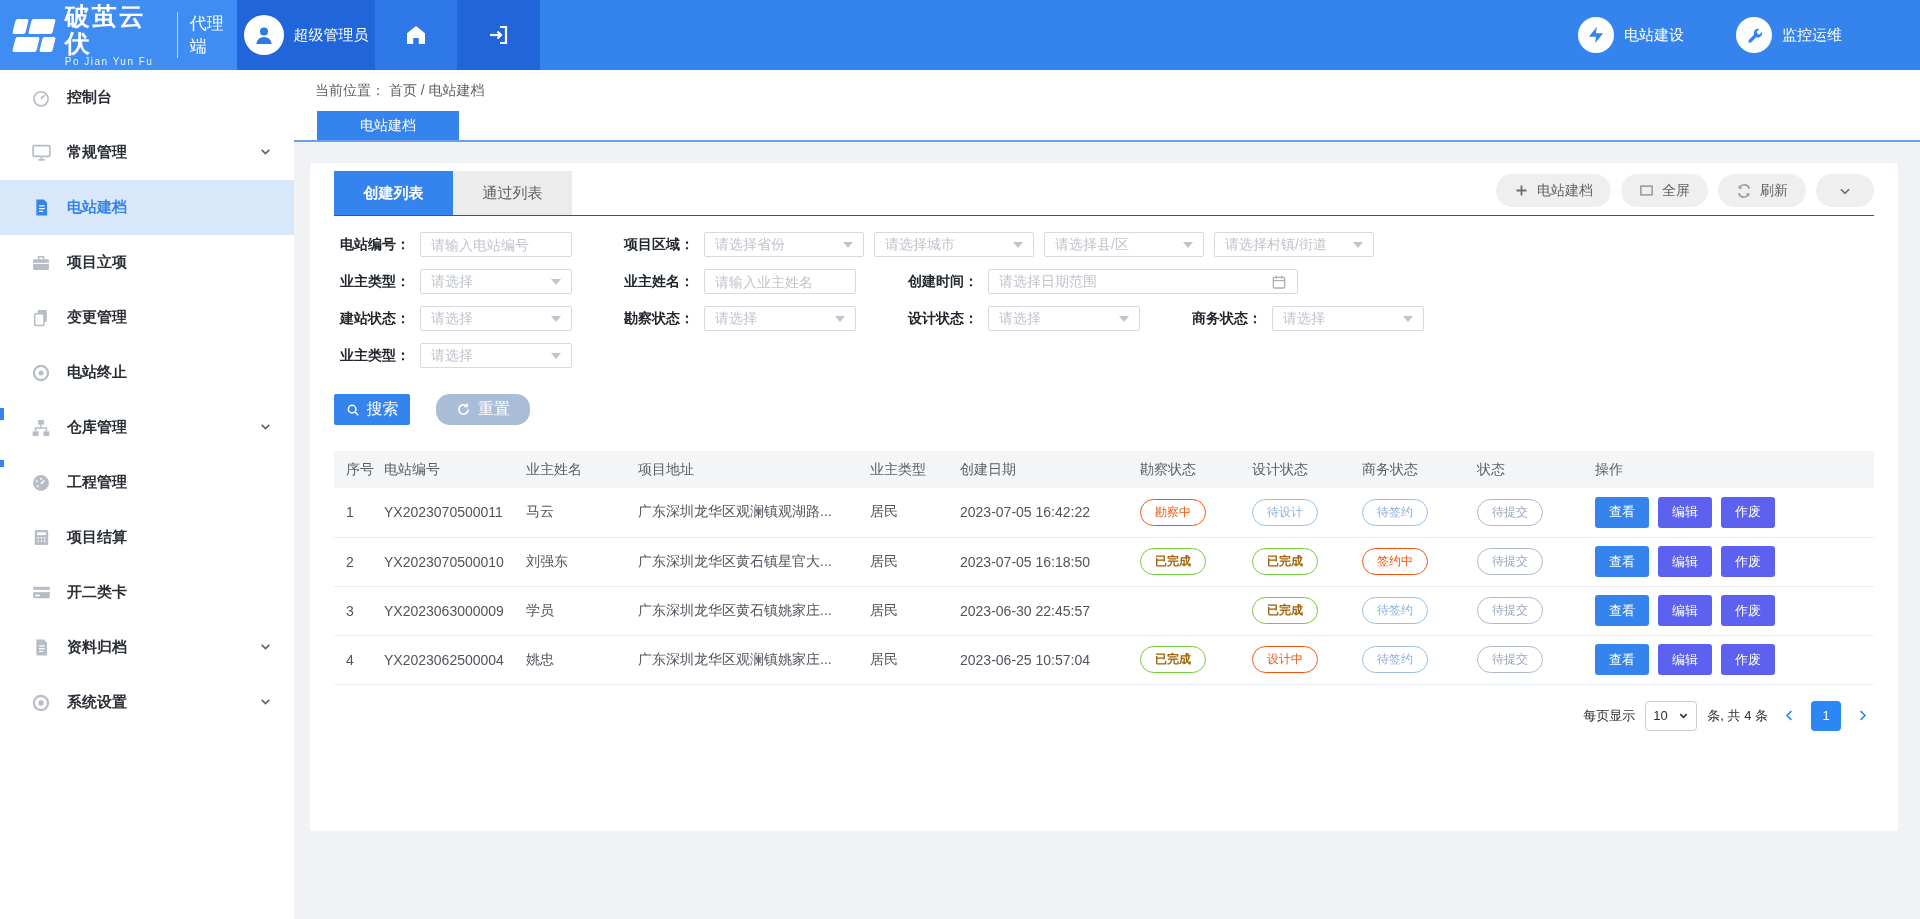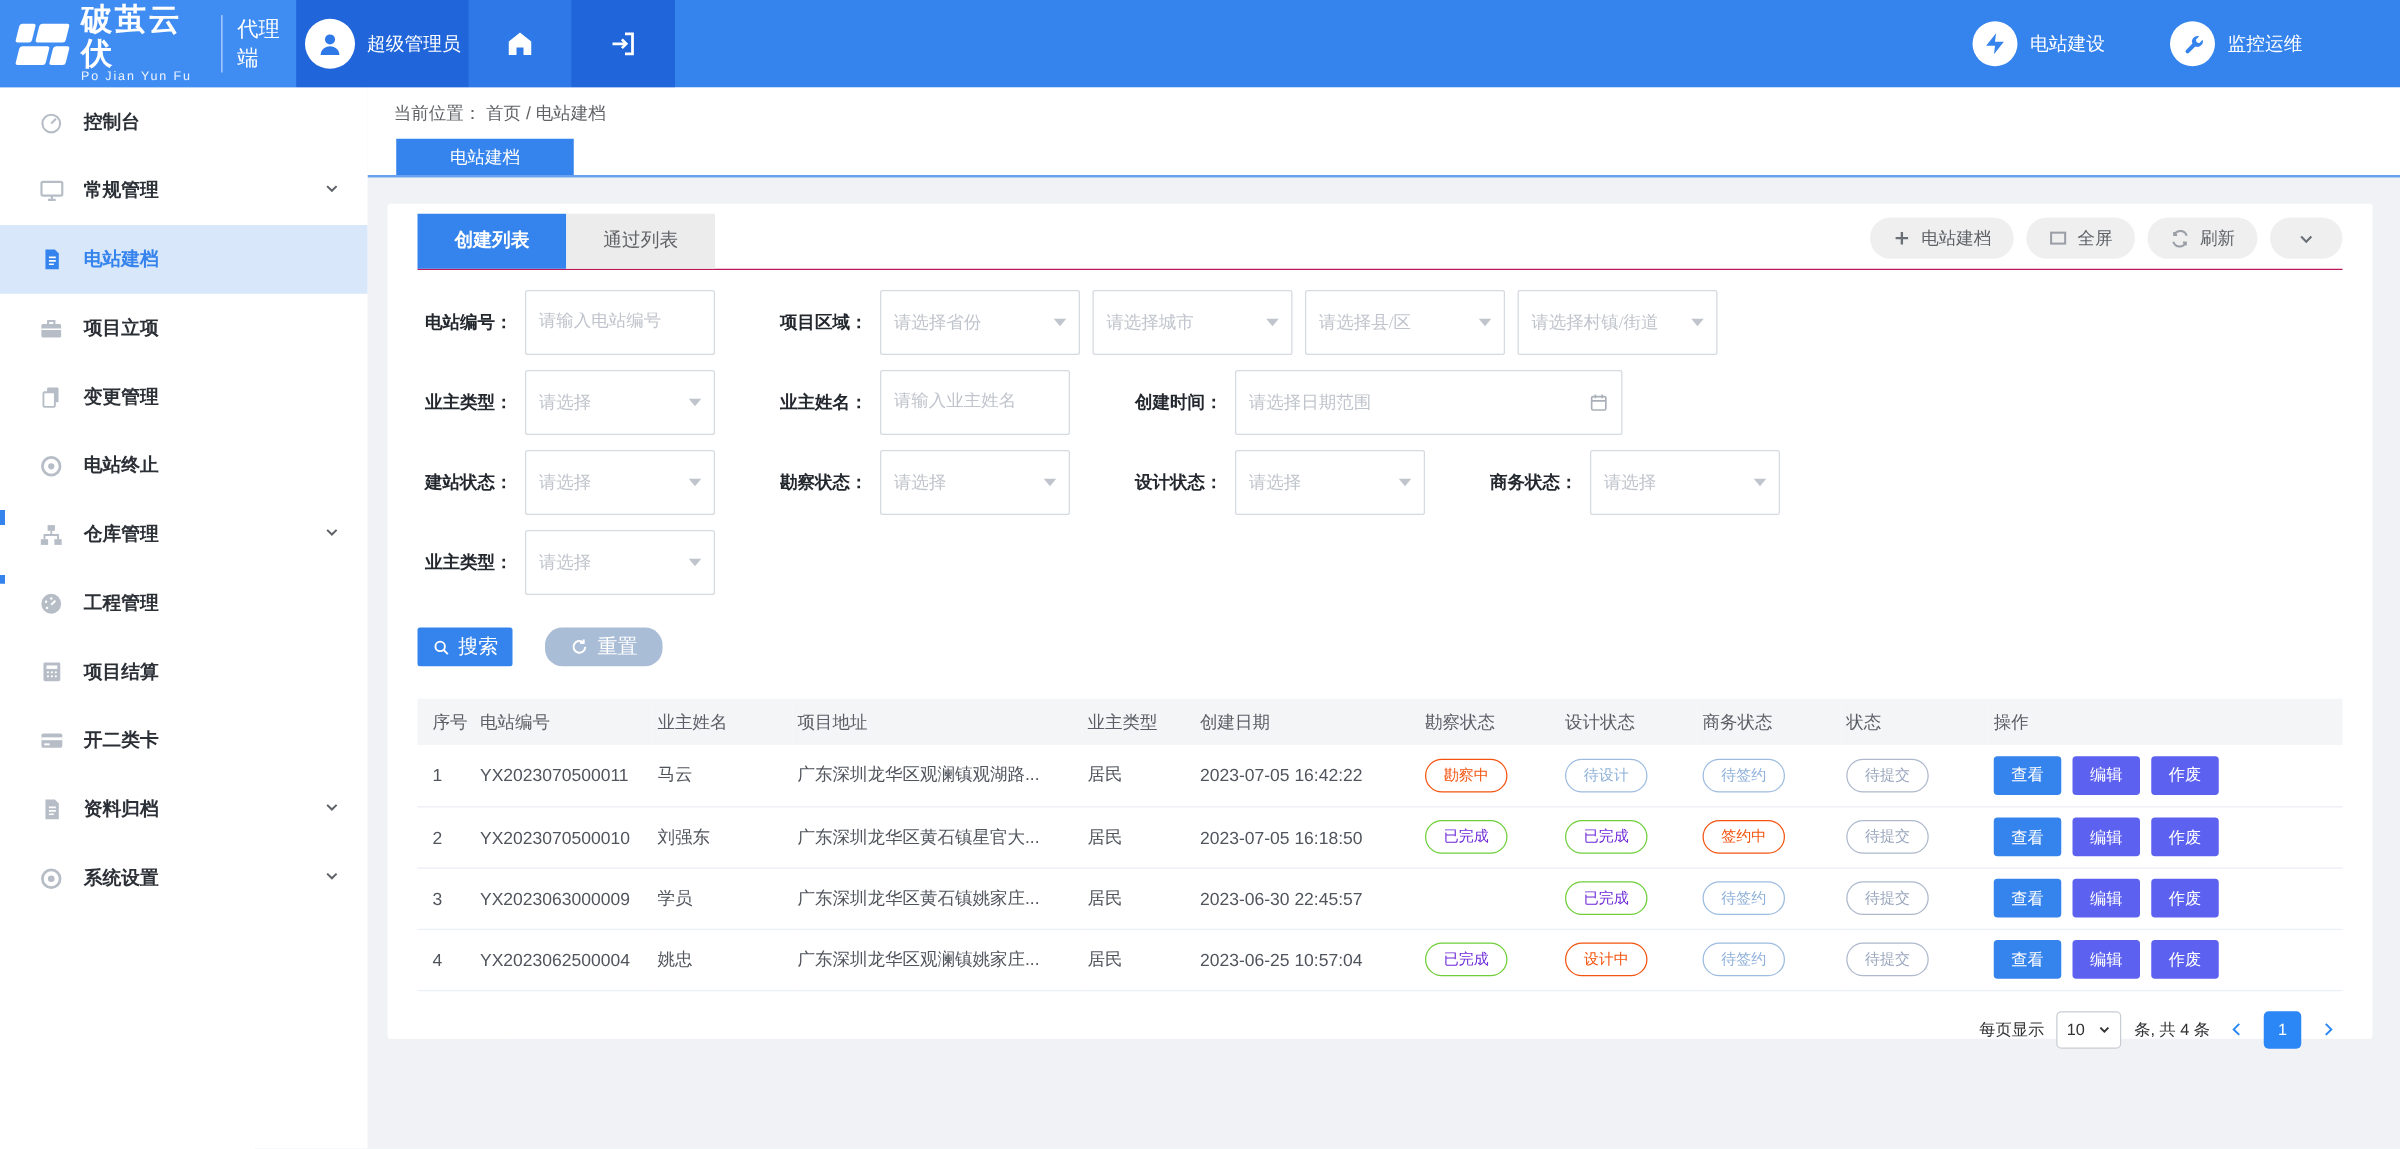--- a/index.html
+++ b/index.html
@@ -50,41 +50,41 @@
   .tab.inactive { background:#ececec; color:#606266; }
   .toolbar { margin-left:auto; display:flex; gap:10px; padding-bottom:8px; }
   .pill { display:flex; align-items:center; gap:8px; background:#efefef; color:#5f6368; border:none; font-size:14px; height:33px; padding:0 18px; border-radius:17px; cursor:pointer; font-family:inherit; }
   .pill.sm { padding:0 22px; }
 
   
   .filters { margin-top:16px; }
   .f-row { display:flex; align-items:center; margin-bottom:12px; }
   .f-group { display:flex; align-items:center; margin-right:46px; }
   .f-label { width:76px; font-size:14px; font-weight:700; color:#23272e; text-align:right; margin-right:10px; white-space:nowrap; }
-  .ctl { height:52px; border:1px solid #d5d9e0; border-radius:2px; background:#fff; display:flex; align-items:center; padding:0 10px; font-size:14px; color:#c0c4cc;font-family:Liberation Serif, serif; }
+  .ctl { height:25px; border:1px solid #d5d9e0; border-radius:2px; background:#fff; display:flex; align-items:center; padding:0 10px; font-size:14px; color:#c0c4cc; }
   .ctl input { border:none; outline:none; width:100%; font-size:14px; color:#333; font-family:inherit; }
   .ctl input::placeholder { color:#c0c4cc; }
   .w150 { width:152px; } .w160 { width:160px; } .w300 { width:310px; }
   .sel { justify-content:space-between; cursor:pointer; }
   .sel .ph { overflow:hidden; white-space:nowrap; }
   .sel-group { display:flex; gap:10px; }
   .caret { width:0; height:0; border-left:5px solid transparent; border-right:5px solid transparent; border-top:6px solid #c0c4cc; flex-shrink:0; margin-left:6px; }
   .btnrow { display:flex; gap:26px; margin-top:26px; }
   .btn { display:flex; align-items:center; justify-content:center; gap:7px; height:31px; border:none; border-radius:2px; color:#fff; font-size:16px; cursor:pointer; font-family:inherit; }
   .btn-search { width:76px; background:#3583ec; }
   .btn-reset { width:94px; background:#aabdd6;border-radius:14px; }
 
   
   table { width:100%; border-collapse:collapse; margin-top:26px; table-layout:fixed; }
   thead th { background:#f4f5f6; height:37px; font-size:14px; font-weight:400; color:#5a5e66; text-align:left; padding:0 4px; }
   tbody td { height:49px; border-bottom:1px solid #ebeef5; font-size:14px; color:#50545c; padding:0 4px; overflow:hidden; white-space:nowrap; }
   th.c-no, td.c-no { padding-left:12px; }
   .badge { display:inline-block; min-width:66px; text-align:center; padding:4px 10px; border:1px solid; border-radius:14px; font-size:12px; background:#fff; }
   .badge-orange { color:#f3540f; border-color:#f3540f; }
-  .badge-green  { color:#6d28d9; border-color:#6fce39; }
+  .badge-green  { color:#a16207; border-color:#6fce39;font-weight:bold; }
   .badge-blue   { color:#8fb1da; border-color:#9dbce0; }
   .badge-gray   { color:#9aa7bd; border-color:#aeb9cc; }
   .acts { display:flex; gap:9px; }
   .act { border:none; color:#fff; font-size:13px; width:54px; height:31px; border-radius:3px; cursor:pointer; font-family:inherit; }
   .act-view { background:#3583ec; }
   .act-edit, .act-void { background:#5d61f0; }
 
   
   .pag { display:flex; align-items:center; justify-content:flex-end; gap:10px; margin-top:16px; font-size:13px; color:#303133; }
   .pp-select { display:flex; align-items:center; justify-content:space-between; width:52px; height:30px; border:1px solid #c8ccd4; border-radius:4px; padding:0 7px; cursor:pointer; font-size:13px; color:#303133; background:#fff; }

